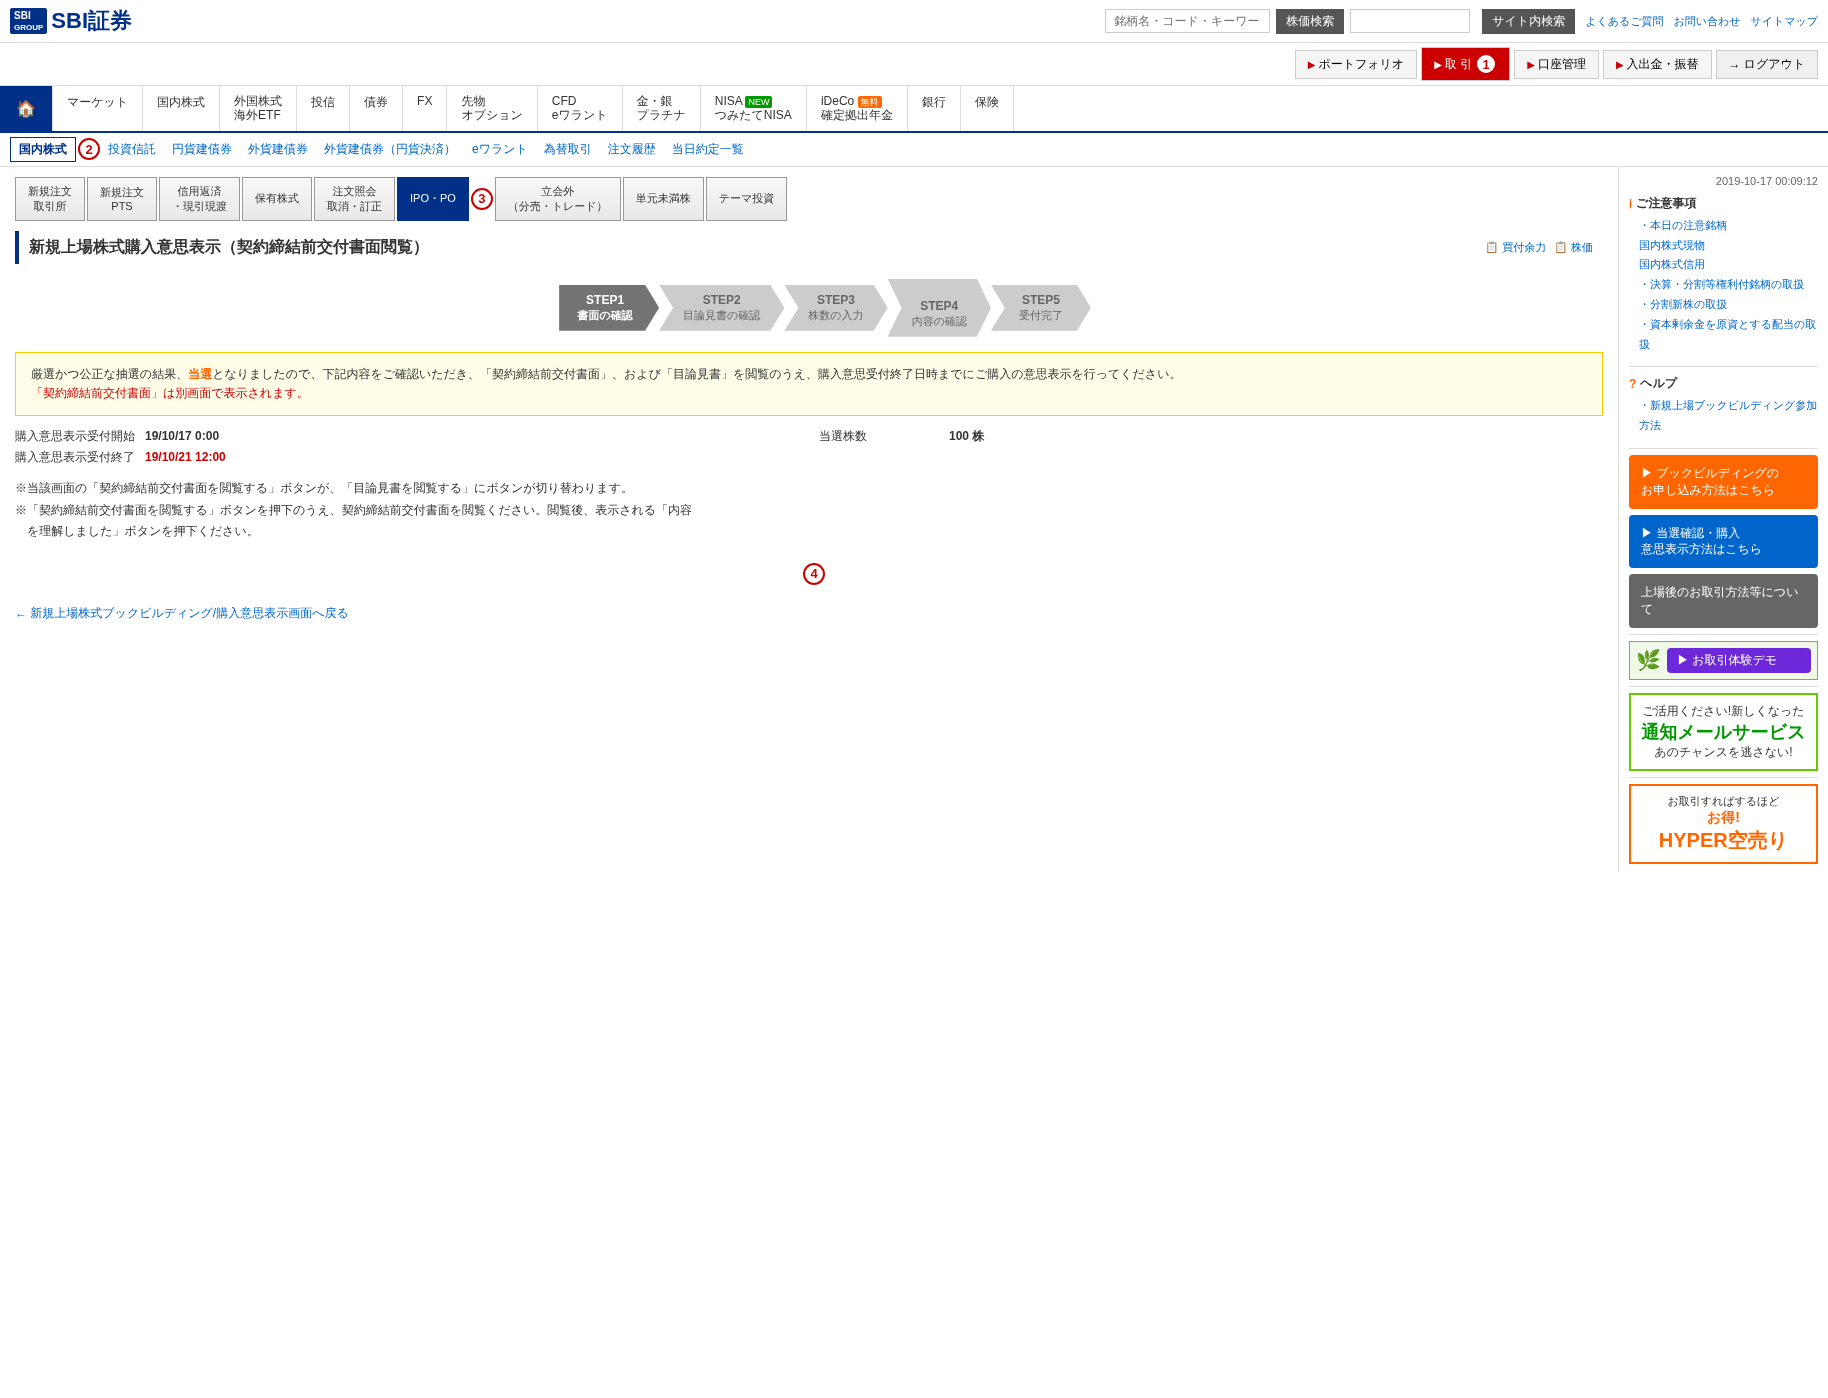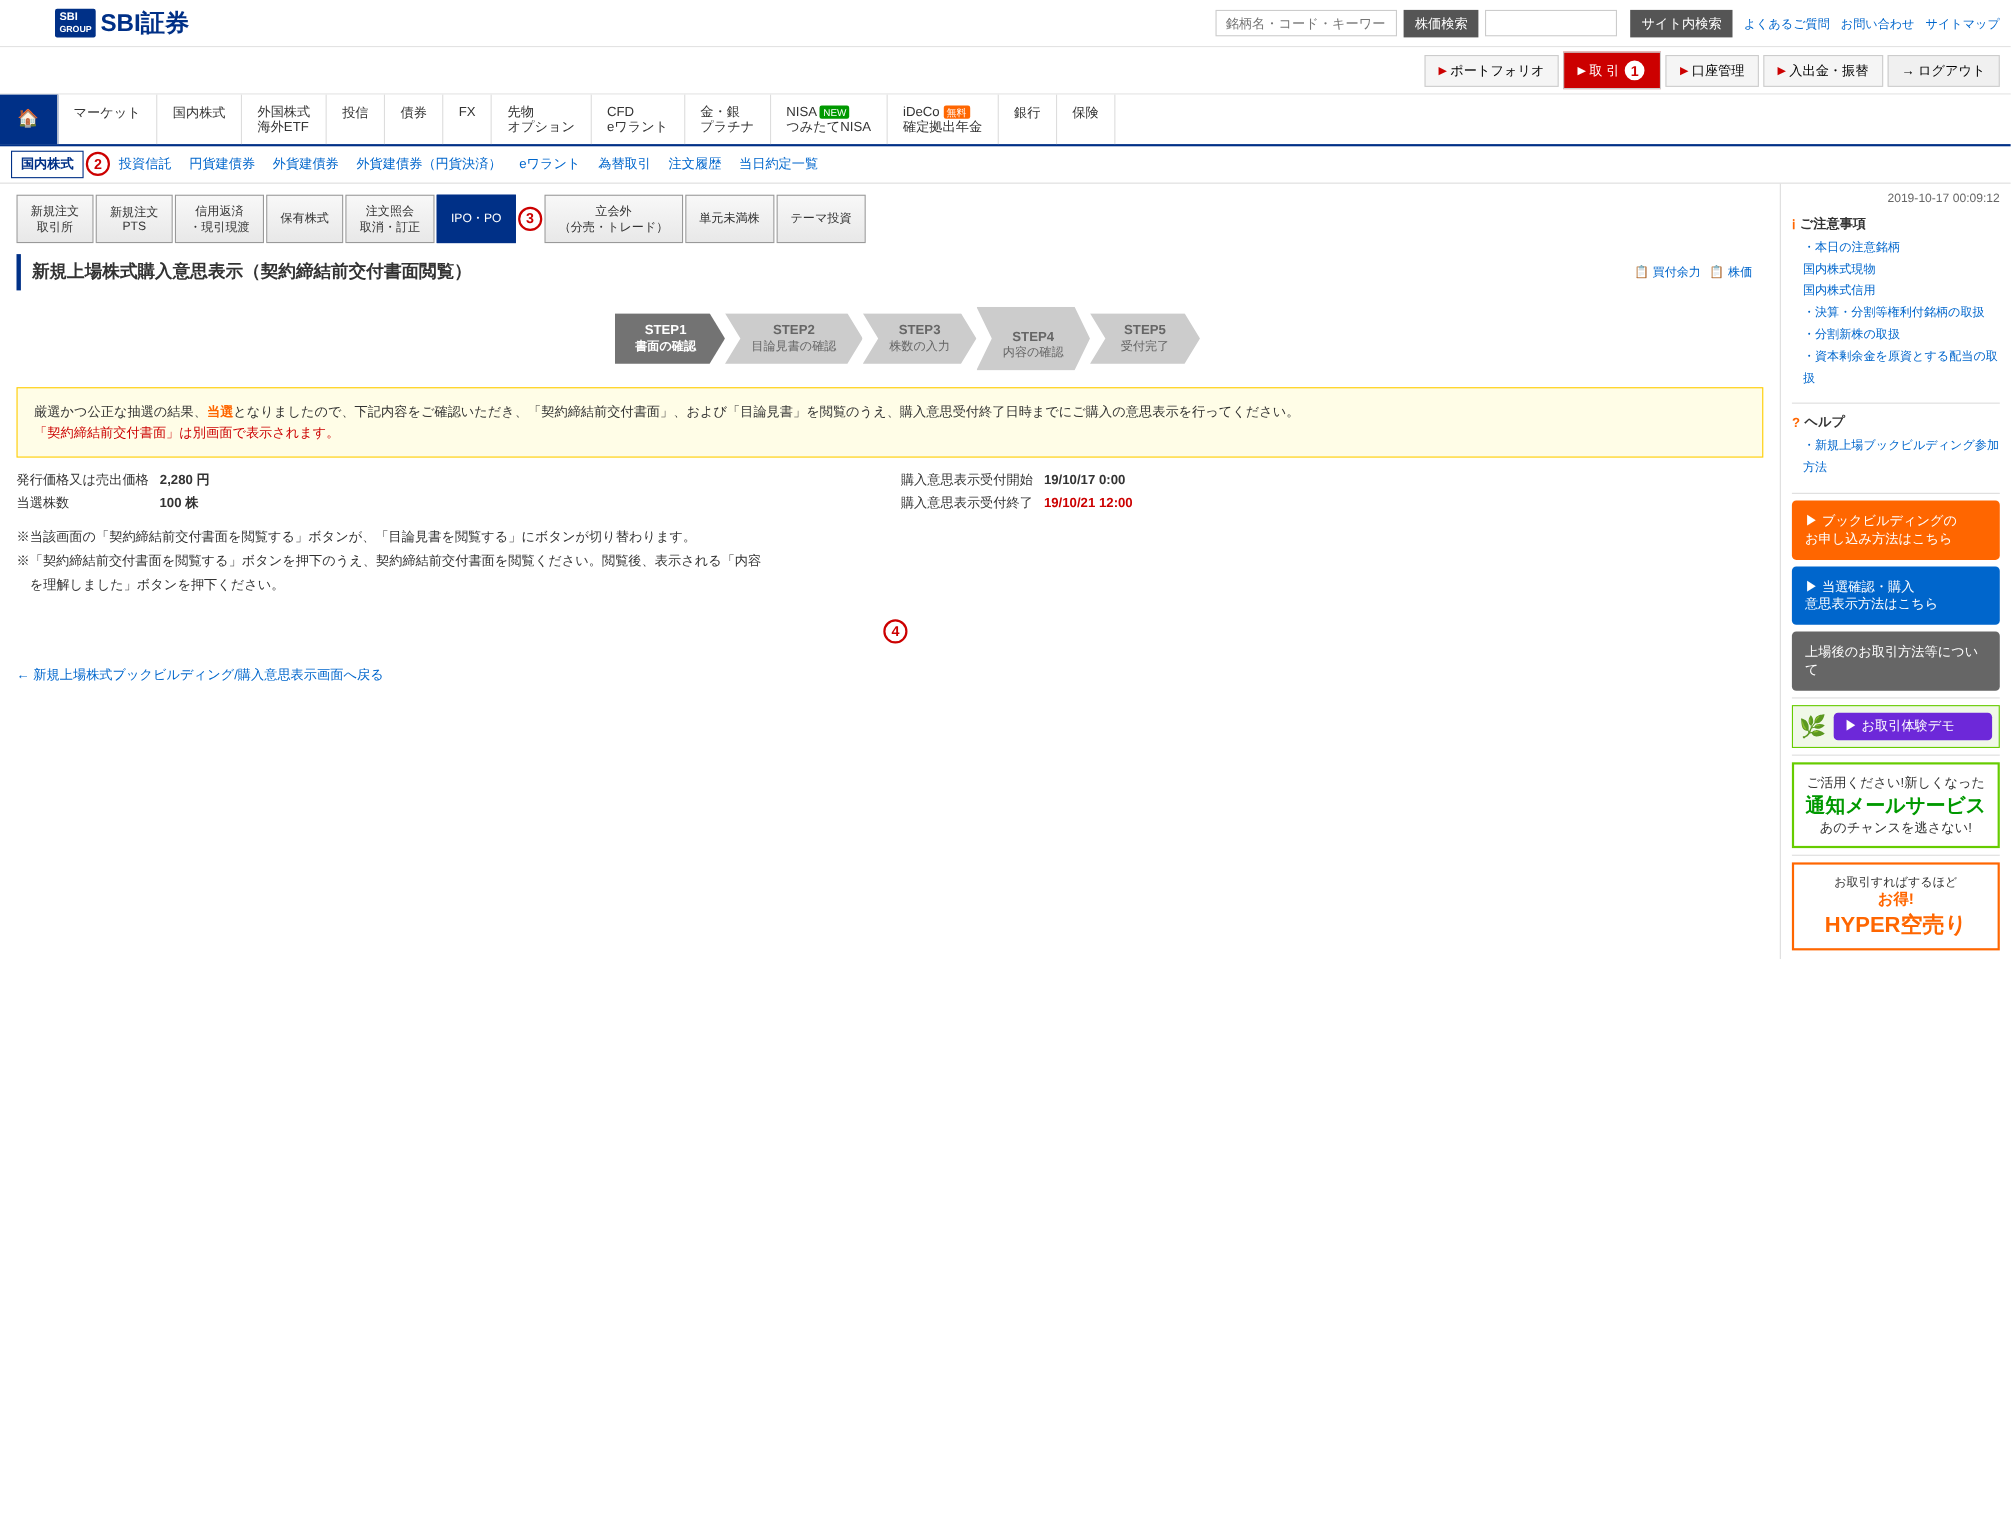--- a/index.html
+++ b/index.html
@@ -2,21 +2,21 @@
 <html><head>
   <meta charset="utf-8">
   <style>
     * { box-sizing: border-box; margin: 0; padding: 0; }
     body { font-family: 'MS PGothic', 'Hiragino Kaku Gothic ProN', sans-serif; font-size: 12px; background: #fff; color: #333; }
 
     
     .top-header { display: flex; align-items: center; padding: 6px 10px; border-bottom: 1px solid #ddd; background: #fff; }
     .logo-area { display: flex; align-items: center; margin-right: auto; }
     .logo-sbi { color: #003087; font-size: 22px; font-weight: bold; display: flex; align-items: center; gap: 4px; }
-    .logo-sbi .sbi-box { background: #003087; color: #fff; font-size: 10px; padding: 2px 4px; border-radius: 2px; font-weight: bold; margin-left: 40px; }
+    .logo-sbi .sbi-box { background: #003087; color: #fff; font-size: 10px; padding: 2px 4px; border-radius: 2px; font-weight: bold; }
     .search-area { display: flex; align-items: center; gap: 6px; }
     .search-input { border: 1px solid #ccc; padding: 4px 8px; width: 165px; font-size: 12px; }
     .btn-search { background: #555; color: #fff; border: none; padding: 4px 10px; font-size: 12px; cursor: pointer; }
     .btn-site-search { background: #555; color: #fff; border: none; padding: 4px 10px; font-size: 12px; cursor: pointer; margin-left: 6px; }
     .site-search-input { border: 1px solid #ccc; padding: 4px 8px; width: 120px; font-size: 12px; }
     .top-links { display: flex; gap: 10px; margin-left: 10px; font-size: 11px; }
     .top-links a { color: #0066cc; text-decoration: none; }
 
     
     .nav-buttons { display: flex; align-items: center; justify-content: flex-end; padding: 4px 10px; background: #fff; gap: 4px; border-bottom: 1px solid #ddd; }
@@ -251,24 +251,20 @@
     </div>
 
     <div class="info-box">
       <span>厳選かつ公正な抽選の結果、</span><span class="highlight">当選</span><span>となりましたので、下記内容をご確認いただき、「契約締結前交付書面」、および「目論見書」を閲覧のうえ、購入意思受付終了日時までにご購入の意思表示を行ってください。</span><br>
       <span class="highlight-red">「契約締結前交付書面」は別画面で表示されます。</span>
     </div>
 
     <div class="stock-info-section">
       <div class="stock-details">
         <div class="detail-row">
-          <span class="detail-label">発行価格又は売出価格</span>
-          <span class="detail-value">2,280 円</span>
-        </div>
-        <div class="detail-row">
           <span class="detail-label">購入意思表示受付開始</span>
           <span class="detail-value">19/10/17  0:00</span>
         </div>
         <div class="detail-row">
           <span class="detail-label">当選株数</span>
           <span class="detail-value">100 株</span>
         </div>
         <div class="detail-row">
           <span class="detail-label">購入意思表示受付終了</span>
           <span class="detail-value red">19/10/21  12:00</span>

